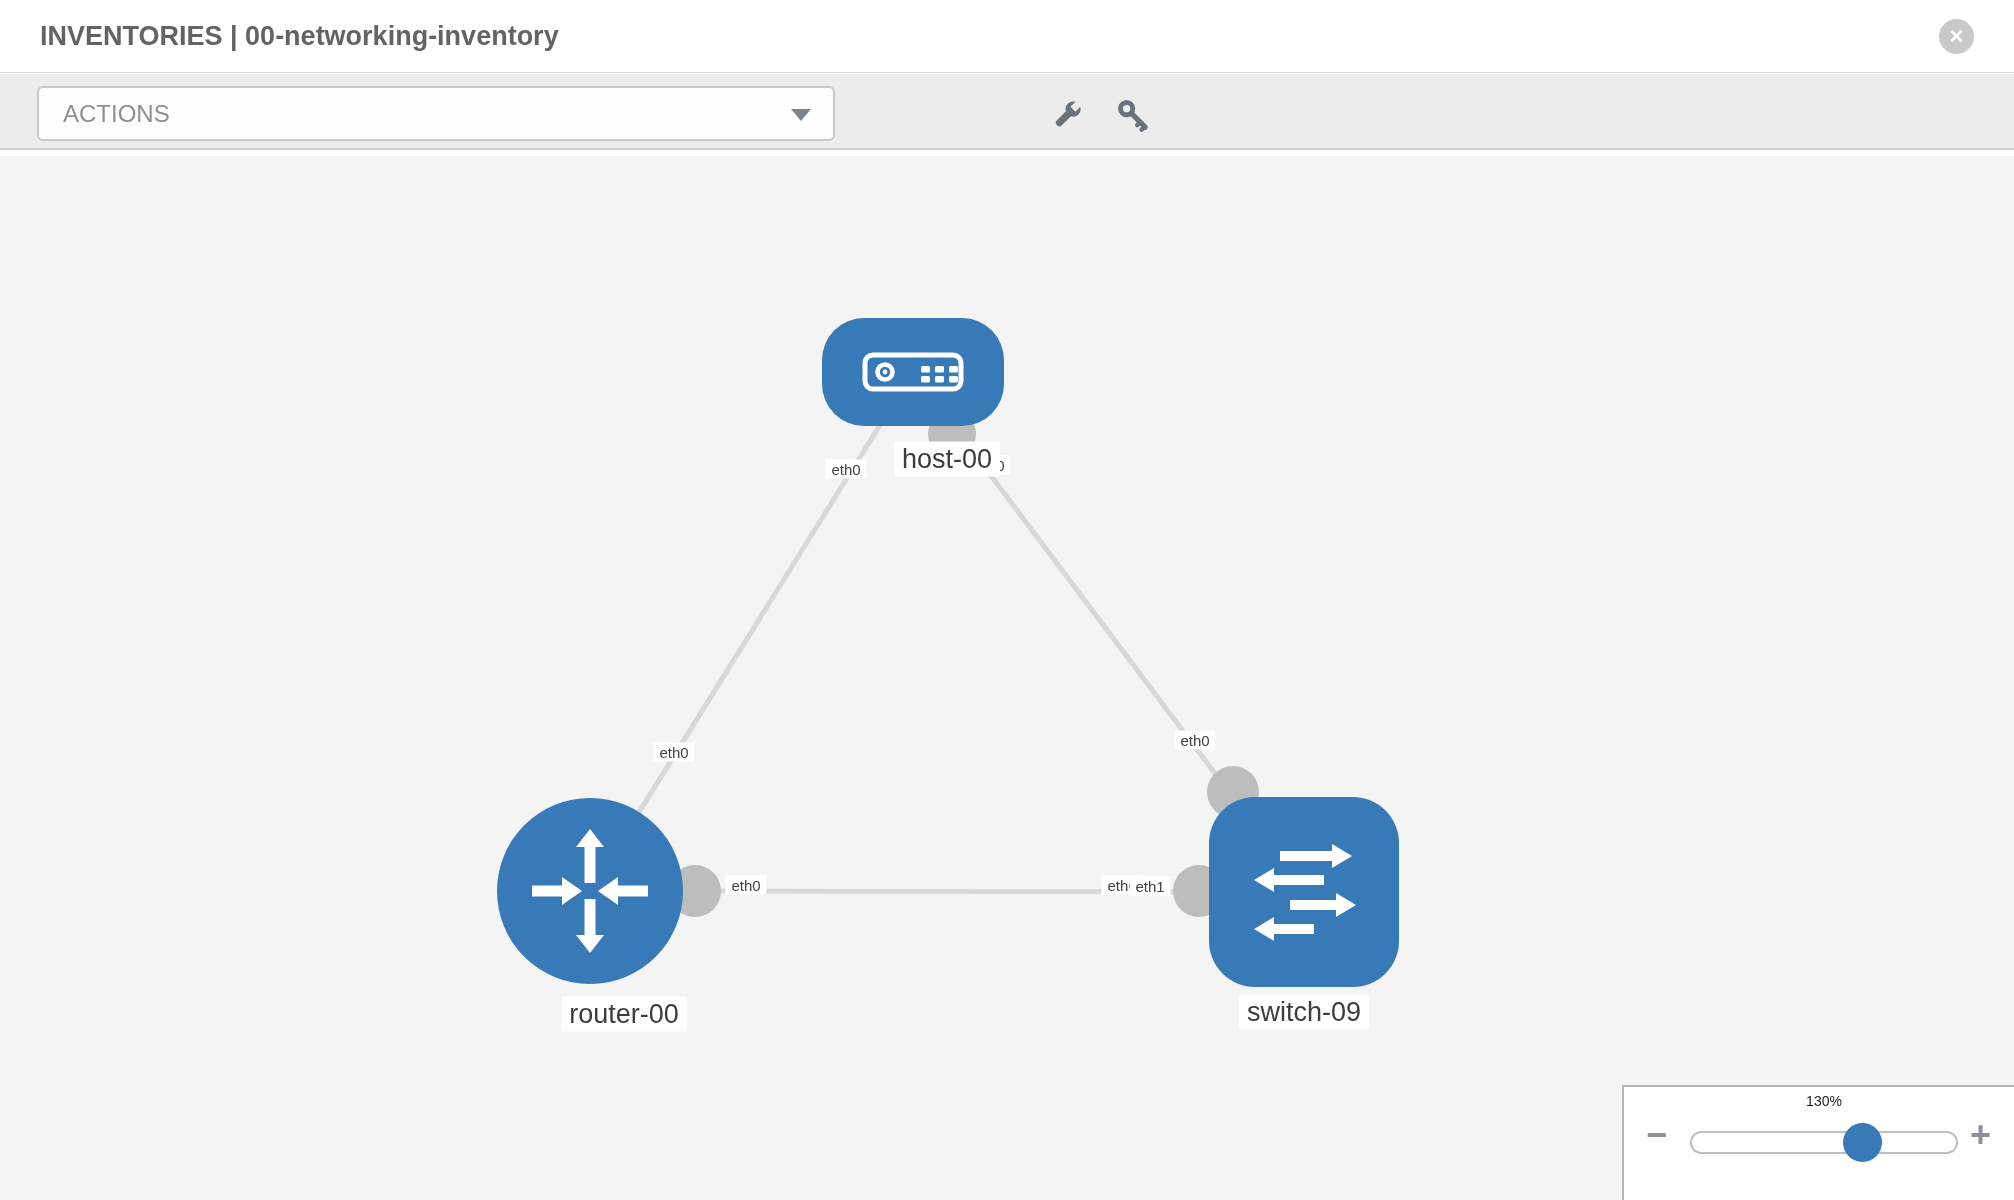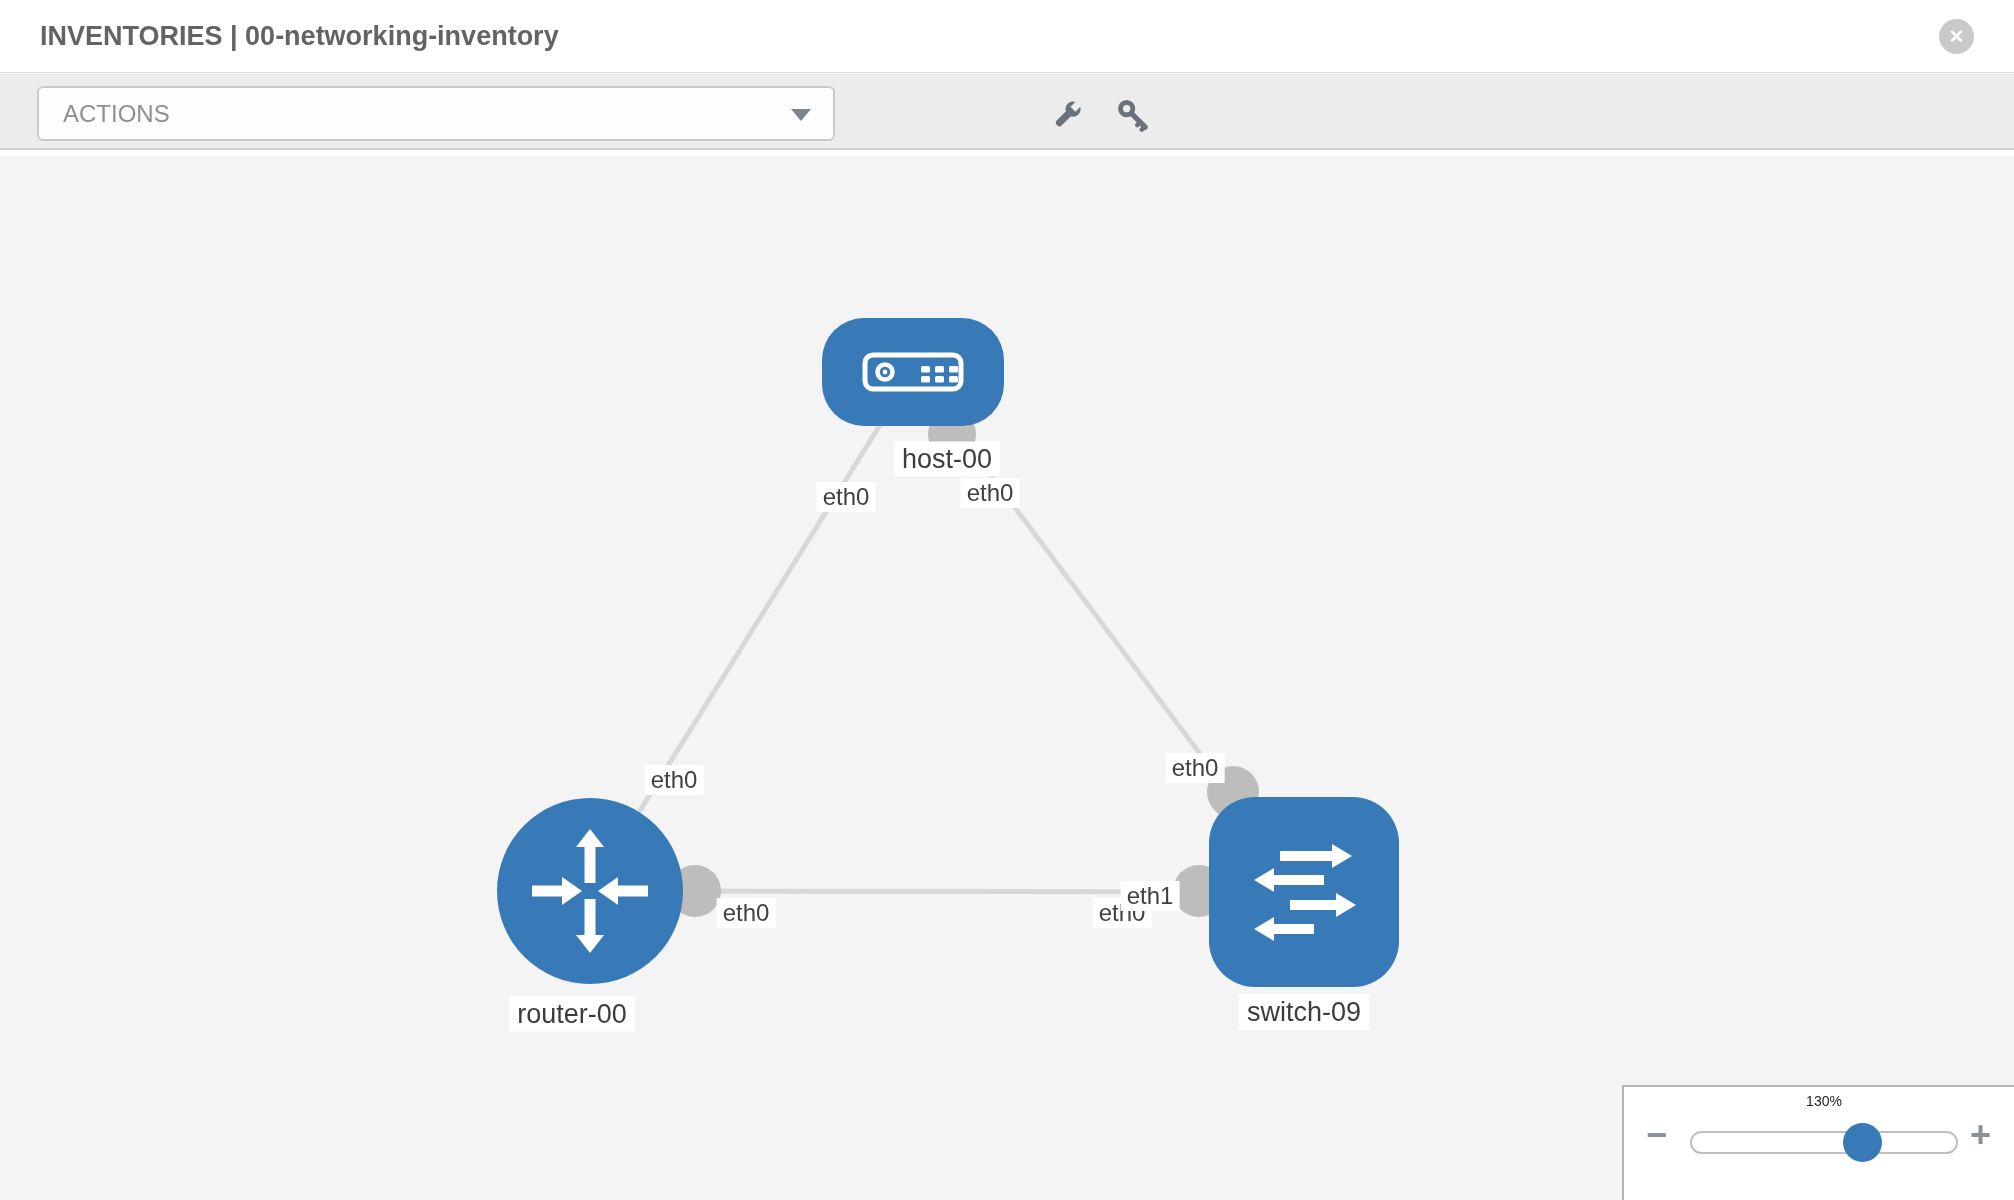--- a/index.html
+++ b/index.html
@@ -34,21 +34,21 @@
   .wrench-btn { left:1049px; }
   .key-btn    { left:1115px; }
 
   
   .canvas { position:absolute; top:156px; left:0; width:2014px; height:1044px;
             background:#f4f4f4; }
   #topo { position:absolute; top:0; left:0; }
   #labels { position:absolute; top:0; left:0; width:100%; height:100%; pointer-events:none; }
   .chip { position:absolute; transform:translate(-50%,-50%); background:#ffffff;
           color:#414141; white-space:nowrap; padding:1px 6px; }
-  .chip.if-label   { font-size:24px;margin-top:28px; }
+  .chip.if-label   { font-size:15px; }
   .chip.node-label { font-size:27px; padding:2px 8px; color:#3c3c3c; }
 
   
   .zoom-panel { position:absolute; left:1622px; top:1085px; width:396px; height:119px;
                 background:#ffffff; border:2px solid #b5b5b5; z-index:5; }
   .zoom-value { position:absolute; left:66px; top:6px; width:268px; text-align:center;
                 font-size:14px; color:#222222; }
   .zoom-minus, .zoom-plus { position:absolute; top:30px; font-size:36px; font-weight:bold;
                 color:#8a9096; cursor:pointer; line-height:1; user-select:none; }
   .zoom-minus { left:22px; }
@@ -149,23 +149,23 @@
           </g>
         </g>
       </svg>
     <div id="labels">
         <div class="chip if-label" style="left: 846px; top: 313px;">eth0</div>
         <div class="chip if-label" style="left: 990px; top: 309px;">eth0</div>
         <div class="chip if-label" style="left: 674px; top: 596px;">eth0</div>
         <div class="chip if-label" style="left: 1195px; top: 584px;">eth0</div>
         <div class="chip if-label" style="left: 746px; top: 729px;">eth0</div>
         <div class="chip if-label" style="left: 1122px; top: 729px;">eth0</div>
-        <div class="chip if-label" style="left: 1150px; top: 712px;">eth1</div>
+        <div class="chip if-label" style="left: 1150px; top: 730px;">eth1</div>
         <div class="chip node-label" style="left: 916px; top: 303px; margin-left: 31px;">host-00</div>
-        <div class="chip node-label" style="left: 572px; top: 858px;">router-00</div>
+        <div class="chip node-label" style="left: 624px; top: 858px;">router-00</div>
         <div class="chip node-label" style="left: 1304px; top: 856px;">switch-09</div>
       </div>
   </div>
 
   <div class="zoom-panel">
     <div class="zoom-value">130%</div>
     <div class="zoom-minus">−</div>
     <div class="zoom-track"></div>
     <div class="zoom-handle" id="zoom-handle" style="left: 219.36px; background: rgb(56, 121, 183);"></div>
     <div class="zoom-plus">+</div>

